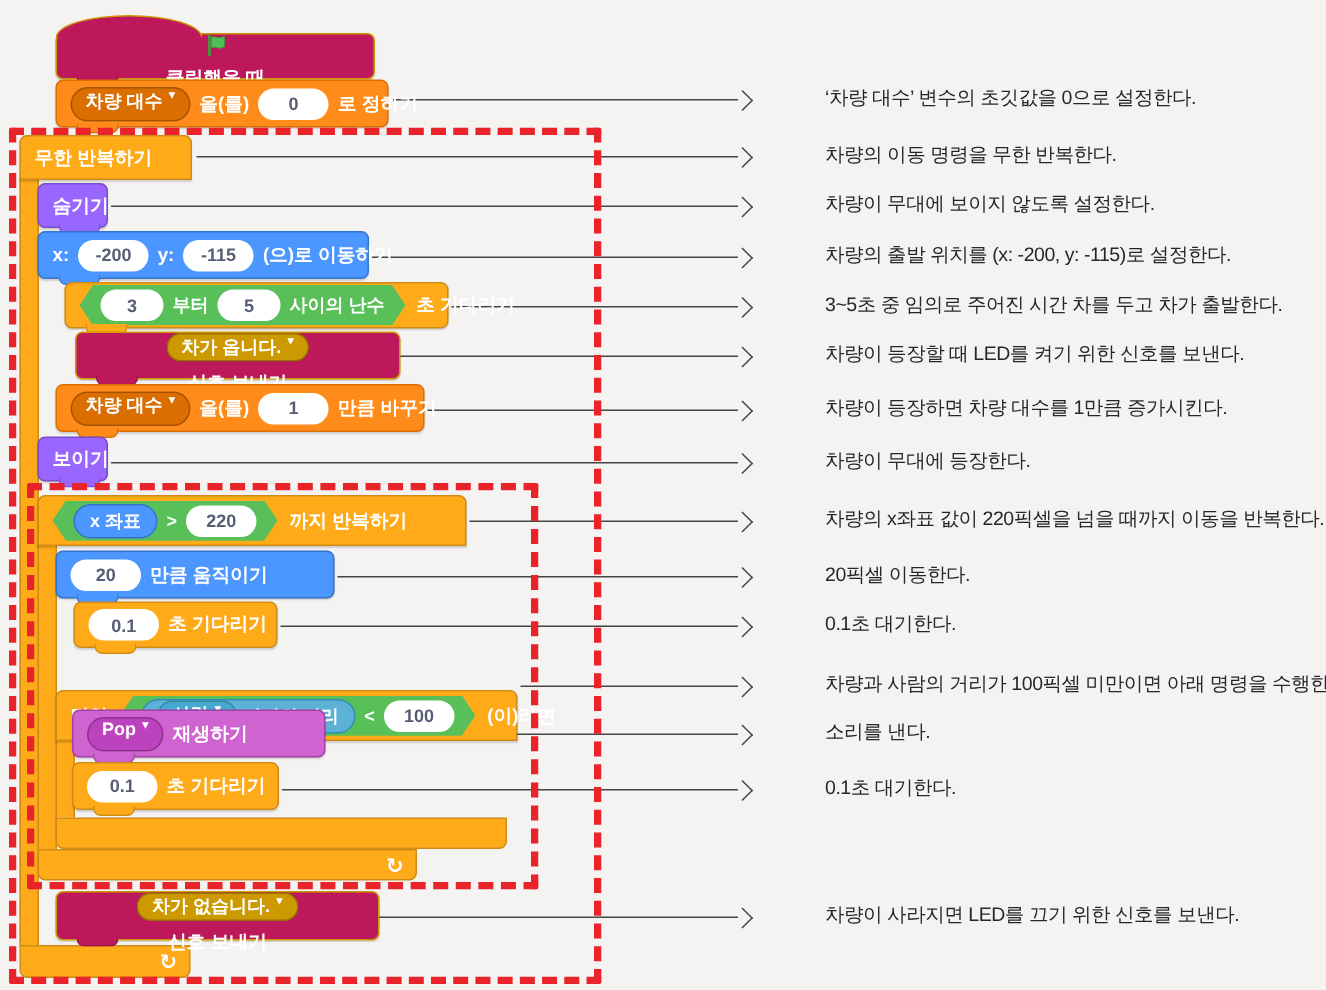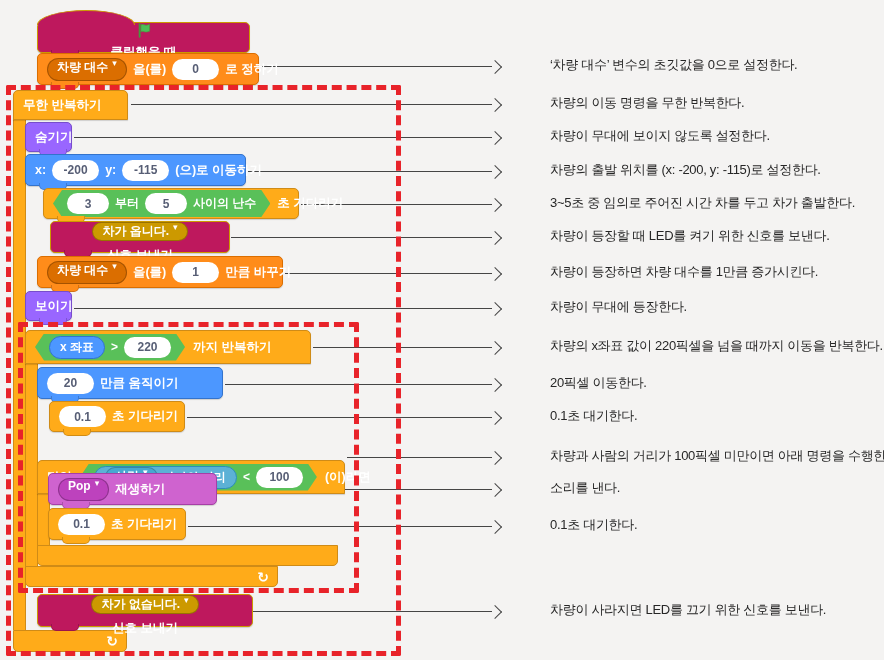--- a/index.html
+++ b/index.html
@@ -143,21 +143,21 @@
   <div class="blk c-control tab" style="left:43px;top:188px;width:256px;height:31px;gap:7px">
     <span class="hex">
       <span class="oval" style="min-width:28px">3</span>
       <span class="btxt">부터</span>
       <span class="oval" style="min-width:28px">5</span>
       <span class="btxt">사이의 난수</span>
     </span>
     <span class="btxt">초 기다리기</span>
   </div>
 
-  <div class="blk c-events tab" style="left:50px;top:221px;width:180px;height:32px">
+  <div class="blk c-events tab" style="left:50px;top:221px;width:217px;height:32px">
     <span class="pill p-events">
       <span>차가 옵니다.</span>
       <span class="caret">▾</span>
     </span>
     <span class="btxt">신호 보내기</span>
   </div>
 
   <div class="blk c-vars tab" style="left:37px;top:256px;width:246px;height:32px">
     <span class="pill p-vars">
       <span>차량 대수</span>

